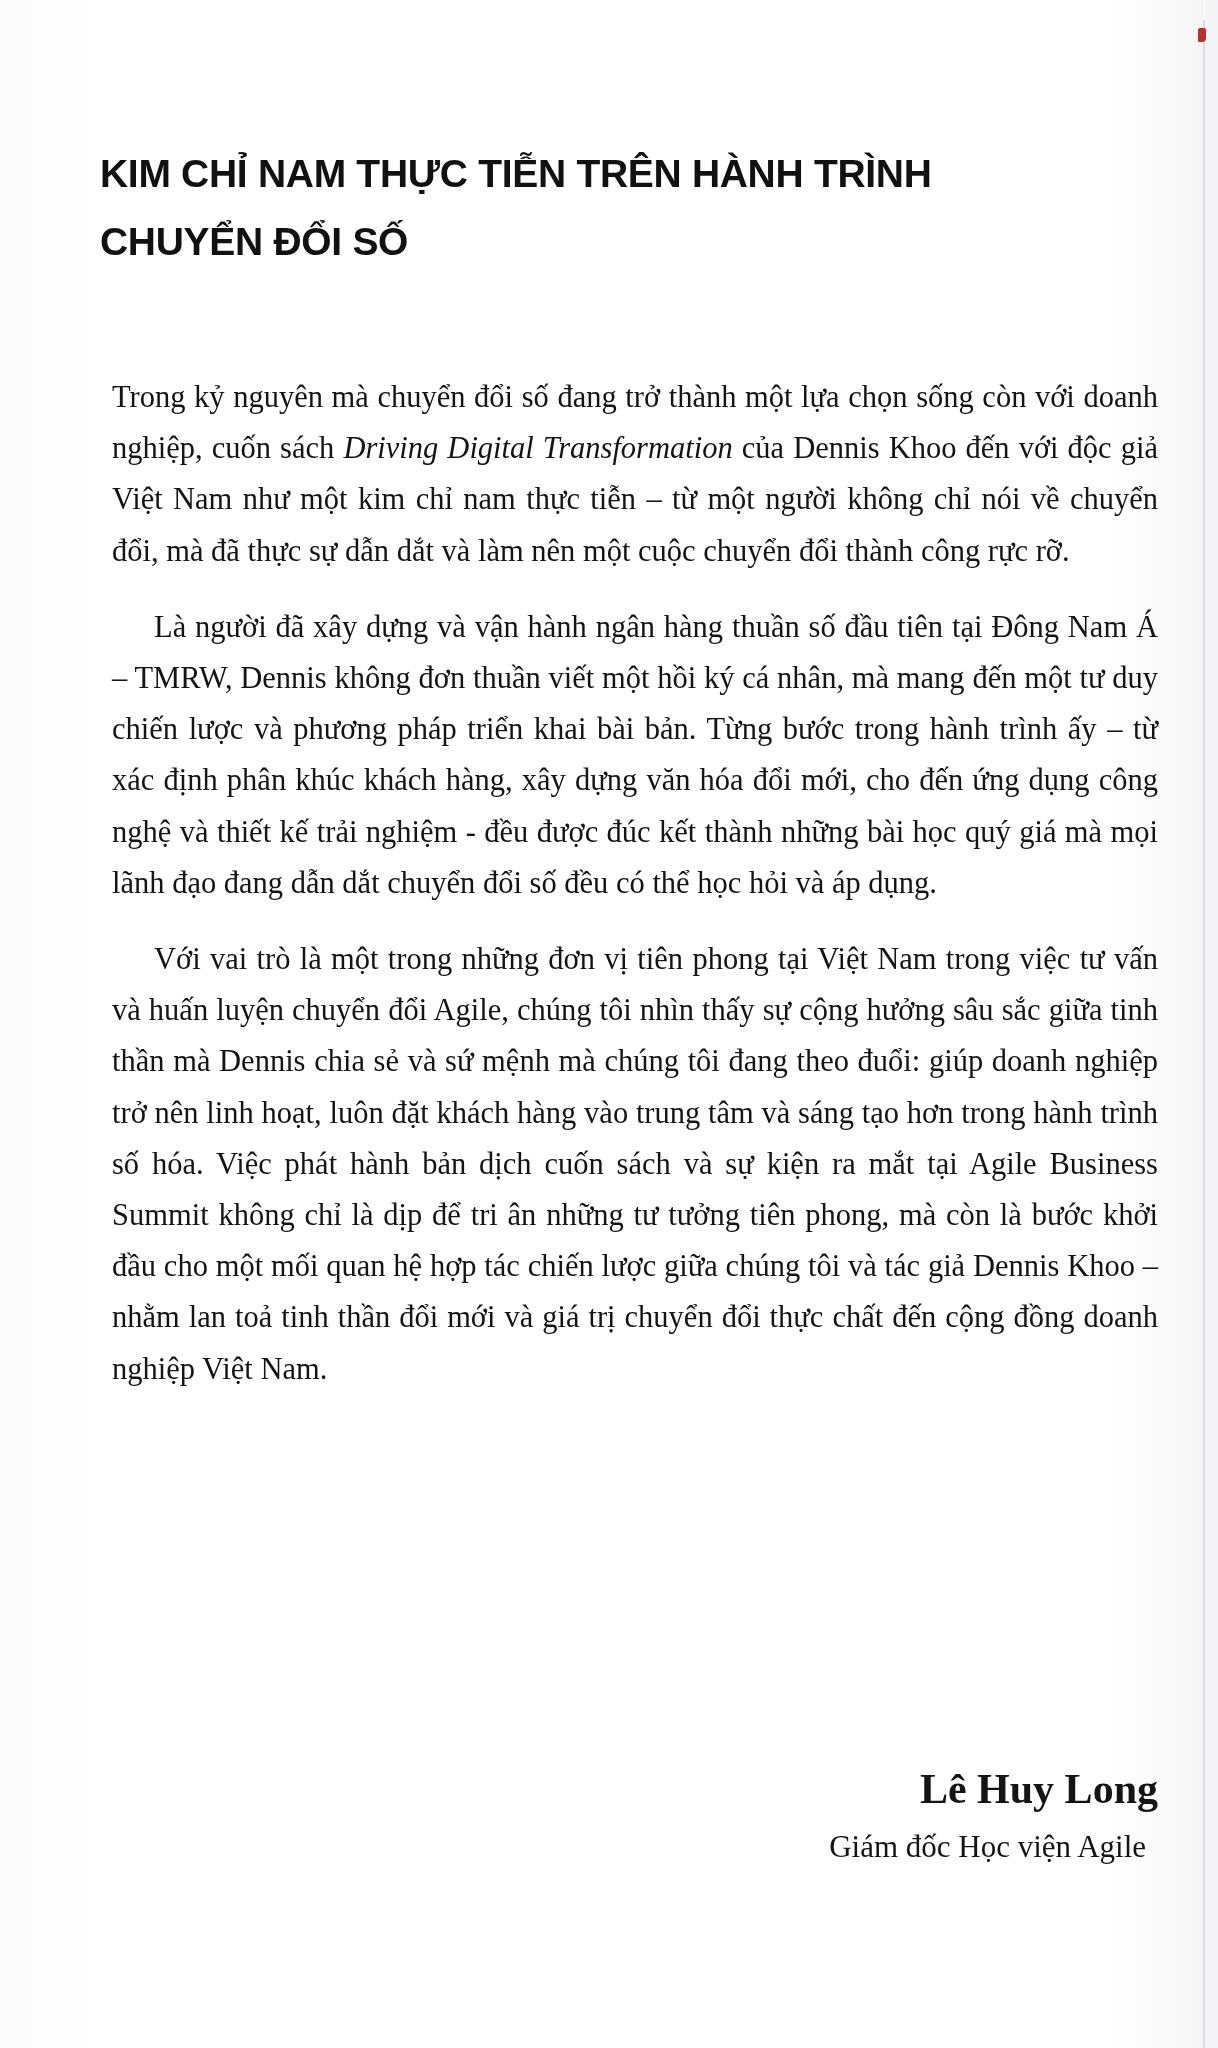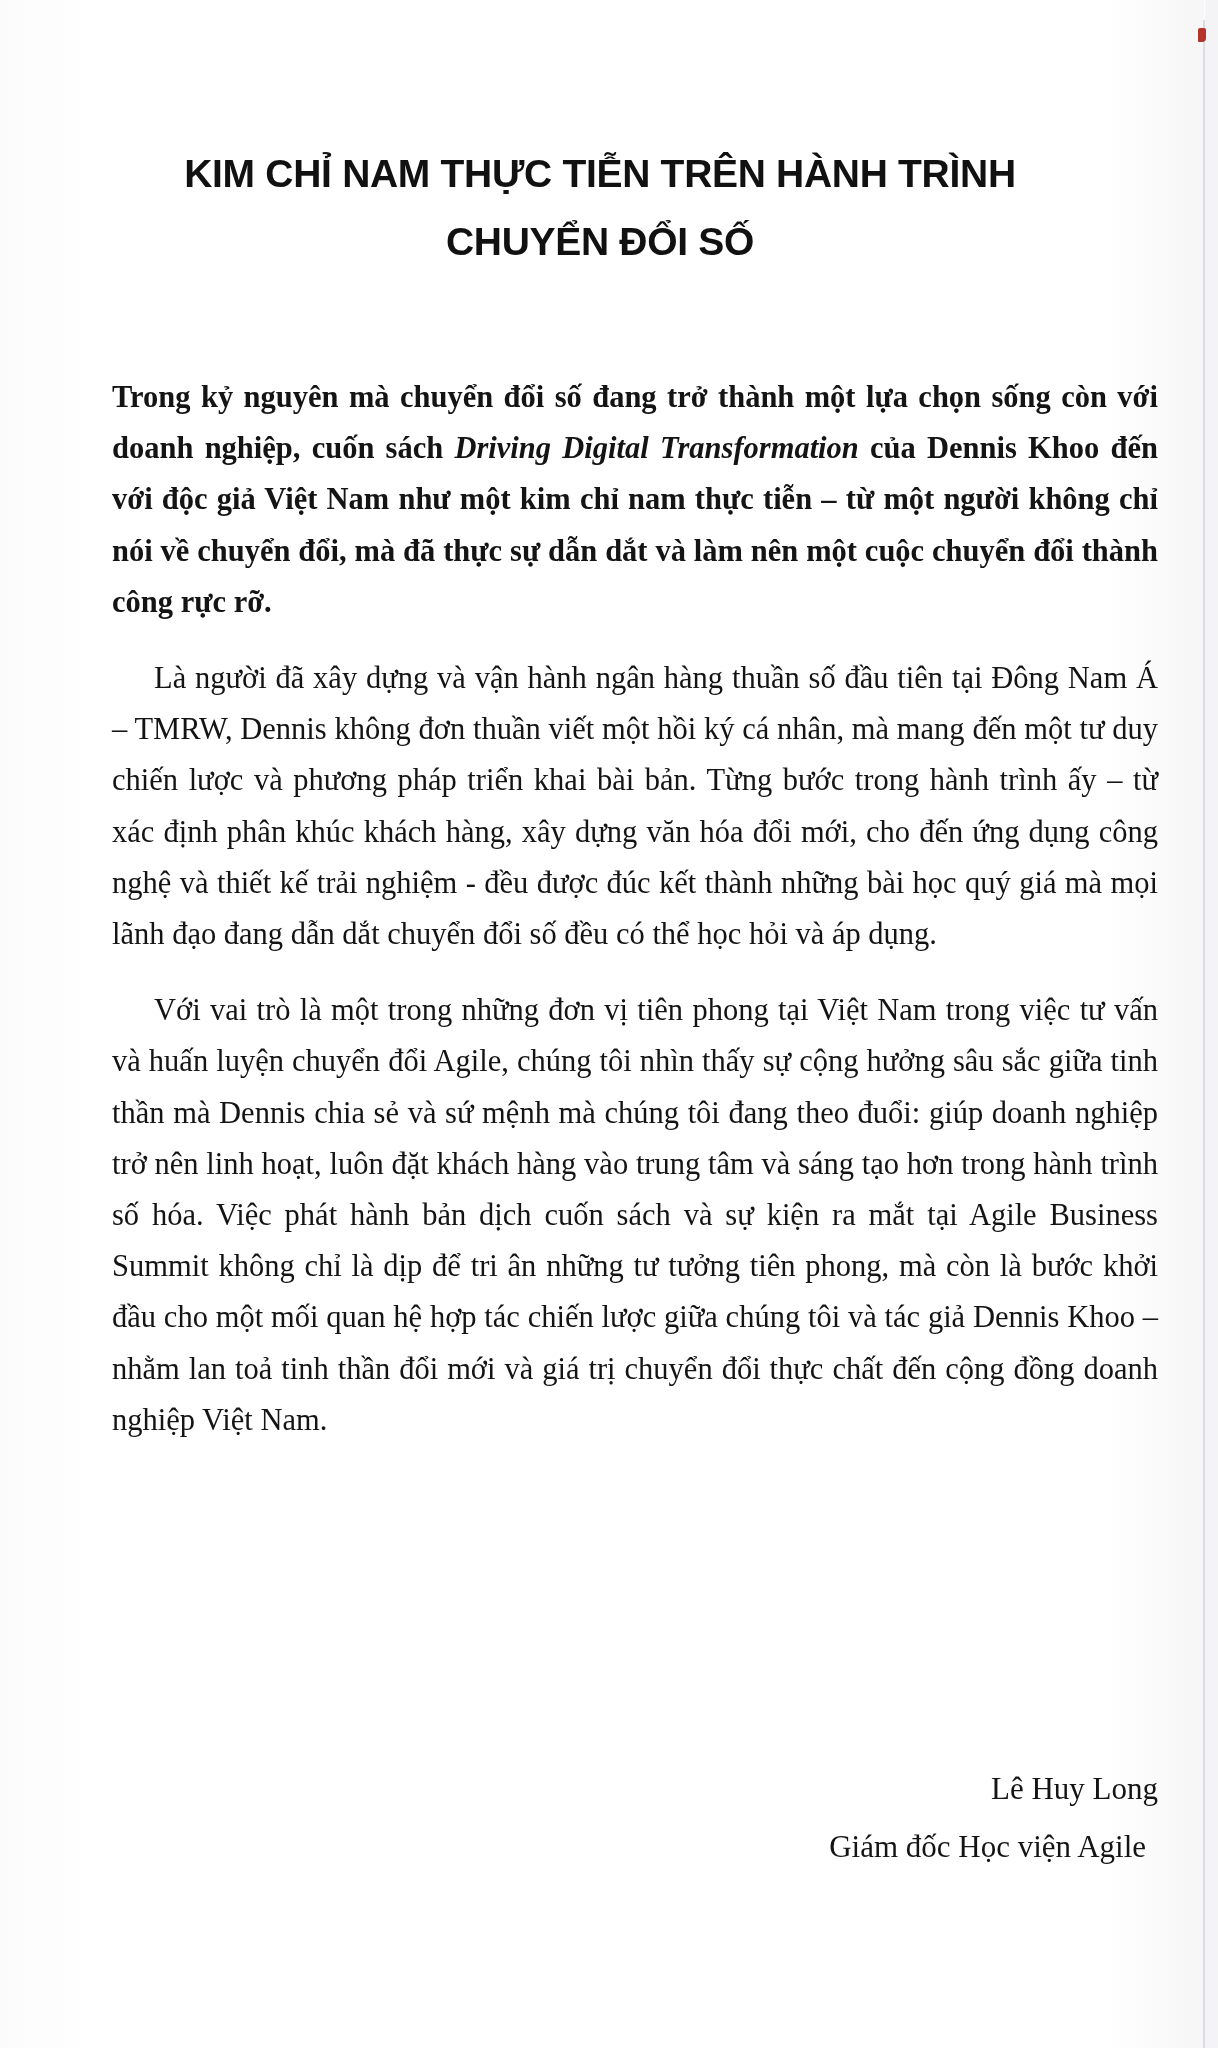--- a/index.html
+++ b/index.html
@@ -21,37 +21,36 @@
     .page-gutter {
       position: absolute; left: 1205px; top: 0; width: 13px; height: 2048px;
       background: #f4f4f6;
     }
     .corner-mark {
       position: absolute; left: 1198px; top: 28px; width: 8px; height: 14px;
       background: #b5332c; border-radius: 2px 2px 4px 1px;
     }
     .title {
       position: absolute; left: 100px; width: 1000px; top: 140px;
-      text-align: center;
       font-family: "Liberation Sans", "DejaVu Sans", sans-serif;
       font-weight: bold; font-size: 39px; line-height: 68px;
       letter-spacing: -0.3px; color: #111;
     }
     .title div { display: block; }
     .body {
       position: absolute; left: 112px; width: 1046px; top: 372px;
       font-size: 30.5px; line-height: 51.2px;
       text-align: justify;
     }
     .body p { margin: 0 0 25px 0; text-indent: 42px; }
-    .body p.first { text-indent: 0; font-weight: bold; }
+    .body p.first { text-indent: 0; }
     .body em { font-style: italic; }
     .sig-name {
       position: absolute; right: 60px; top: 1764px;
-      font-weight: normal; font-size: 31px; line-height: 50px;
+      font-weight: bold; font-size: 42px; line-height: 50px;
     }
     .sig-role {
       position: absolute; right: 72px; top: 1822px;
       font-size: 31px; line-height: 50px;
     }
   </style>
 </head>
 <body>
 
 <div class="page"></div>

